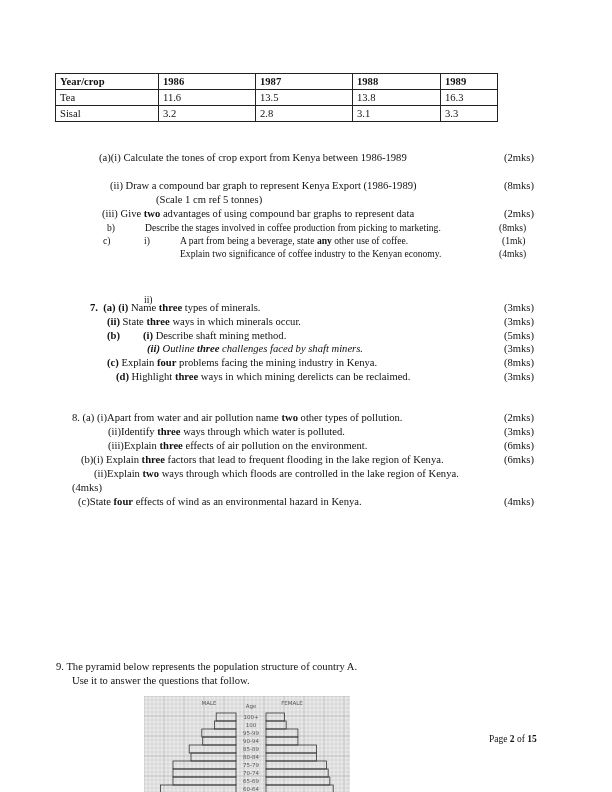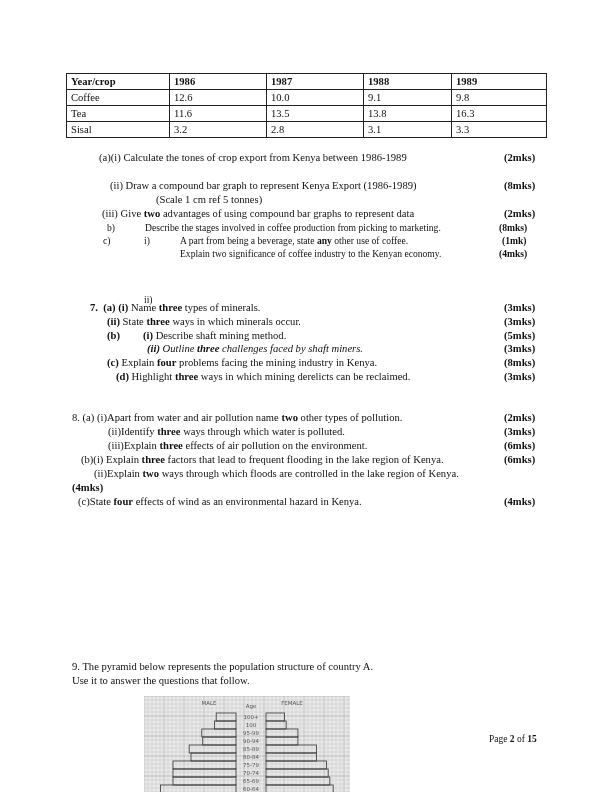--- a/index.html
+++ b/index.html
@@ -1,54 +1,47 @@
 <!DOCTYPE html>
 <html><head>
 <meta charset="utf-8">
 <style>
   html, body { margin:0; padding:0; background:#fff; }
   body { width:612px; height:792px; position:relative; overflow:hidden;
          font-family:"Liberation Serif", serif; color:#111; font-size:10.6px; }
   .abs { position:absolute; white-space:nowrap; line-height:1.2; }
   b { font-weight:bold; }
 
-  table.data { position:absolute; left:66px; top:73px; width:481px; border-collapse:collapse;
+  table.data { position:absolute; left:55px; top:73px; width:443px; border-collapse:collapse;
                font-size:10.6px; }
   table.data td { border:1px solid #222; padding:0 4px; height:15px; line-height:15px; }
   table.data td.c0 { width:94px; }
   table.data td.c1 { width:88px; }
   table.data td.c2 { width:88px; }
   table.data td.c3 { width:79px;margin-top:38px; }
   table.data tr.hdr td { font-weight:bold; }
 
-  .mk { position:absolute; font-weight:bold; white-space:nowrap; line-height:1.2; }
+  .mk { position:absolute; font-weight:normal; white-space:nowrap; line-height:1.2; }
   .small { font-size:9.6px; }
 
   #pyramid { position:absolute; left:144px; top:696px; width:206px; height:96px; background:#e9e9e9; }
   #pyramid svg { display:block; }
   .pg { position:absolute; left:489px; top:734px; font-size:9.5px; }
 </style>
 </head>
 <body>
 
 <table class="data">
   <tbody>
       <tr class="hdr">
     <td class="c0">Year/crop</td>
     <td class="c1">1986</td>
     <td class="c2">1987</td>
     <td class="c3">1988</td>
     <td>1989</td>
-  </tr>
-  <tr>
-    <td>Coffee</td>
-    <td>12.6</td>
-    <td>10.0</td>
-    <td>9.1</td>
-    <td>9.8</td>
   </tr>
   <tr>
     <td>Tea</td>
     <td>11.6</td>
     <td>13.5</td>
     <td>13.8</td>
     <td>16.3</td>
   </tr>
   <tr>
     <td>Sisal</td>
@@ -113,21 +106,21 @@
 
 <div class="abs" style="left:81px;top:454px;"><span>(b)(i) Explain </span><b>three</b><span> factors that lead to frequent flooding in the lake region of Kenya.</span></div>
 <div class="mk" style="left:504px;top:454px;">(6mks)</div>
 
 <div class="abs" style="left:94px;top:468px;"><span>(ii)Explain </span><b>two</b><span> ways through which floods are controlled in the lake region of Kenya.</span></div>
 <div class="mk" style="left:72px;top:482px;">(4mks)</div>
 
 <div class="abs" style="left:78px;top:496px;"><span>(c)State </span><b>four</b><span> effects of wind as an environmental hazard in Kenya.</span></div>
 <div class="mk" style="left:504px;top:496px;">(4mks)</div>
 
-<div class="abs" style="left:72px;top:661px;">9. The pyramid below represents the population structure of country A.</div>
+<div class="abs" style="left:56px;top:661px;">9. The pyramid below represents the population structure of country A.</div>
 <div class="abs" style="left:72px;top:675px;">Use it to answer the questions that follow.</div>
 
 <div id="pyramid">
   <svg id="pyr-svg" width="206" height="96">
       <line x1="0" y1="0" x2="0" y2="96" stroke="#9a9a9a" stroke-width="0.5"></line>
       <line x1="4" y1="0" x2="4" y2="96" stroke="#c4c4c4" stroke-width="0.5"></line>
       <line x1="8" y1="0" x2="8" y2="96" stroke="#c4c4c4" stroke-width="0.5"></line>
       <line x1="12" y1="0" x2="12" y2="96" stroke="#c4c4c4" stroke-width="0.5"></line>
       <line x1="16" y1="0" x2="16" y2="96" stroke="#c4c4c4" stroke-width="0.5"></line>
       <line x1="20" y1="0" x2="20" y2="96" stroke="#9a9a9a" stroke-width="0.5"></line>

